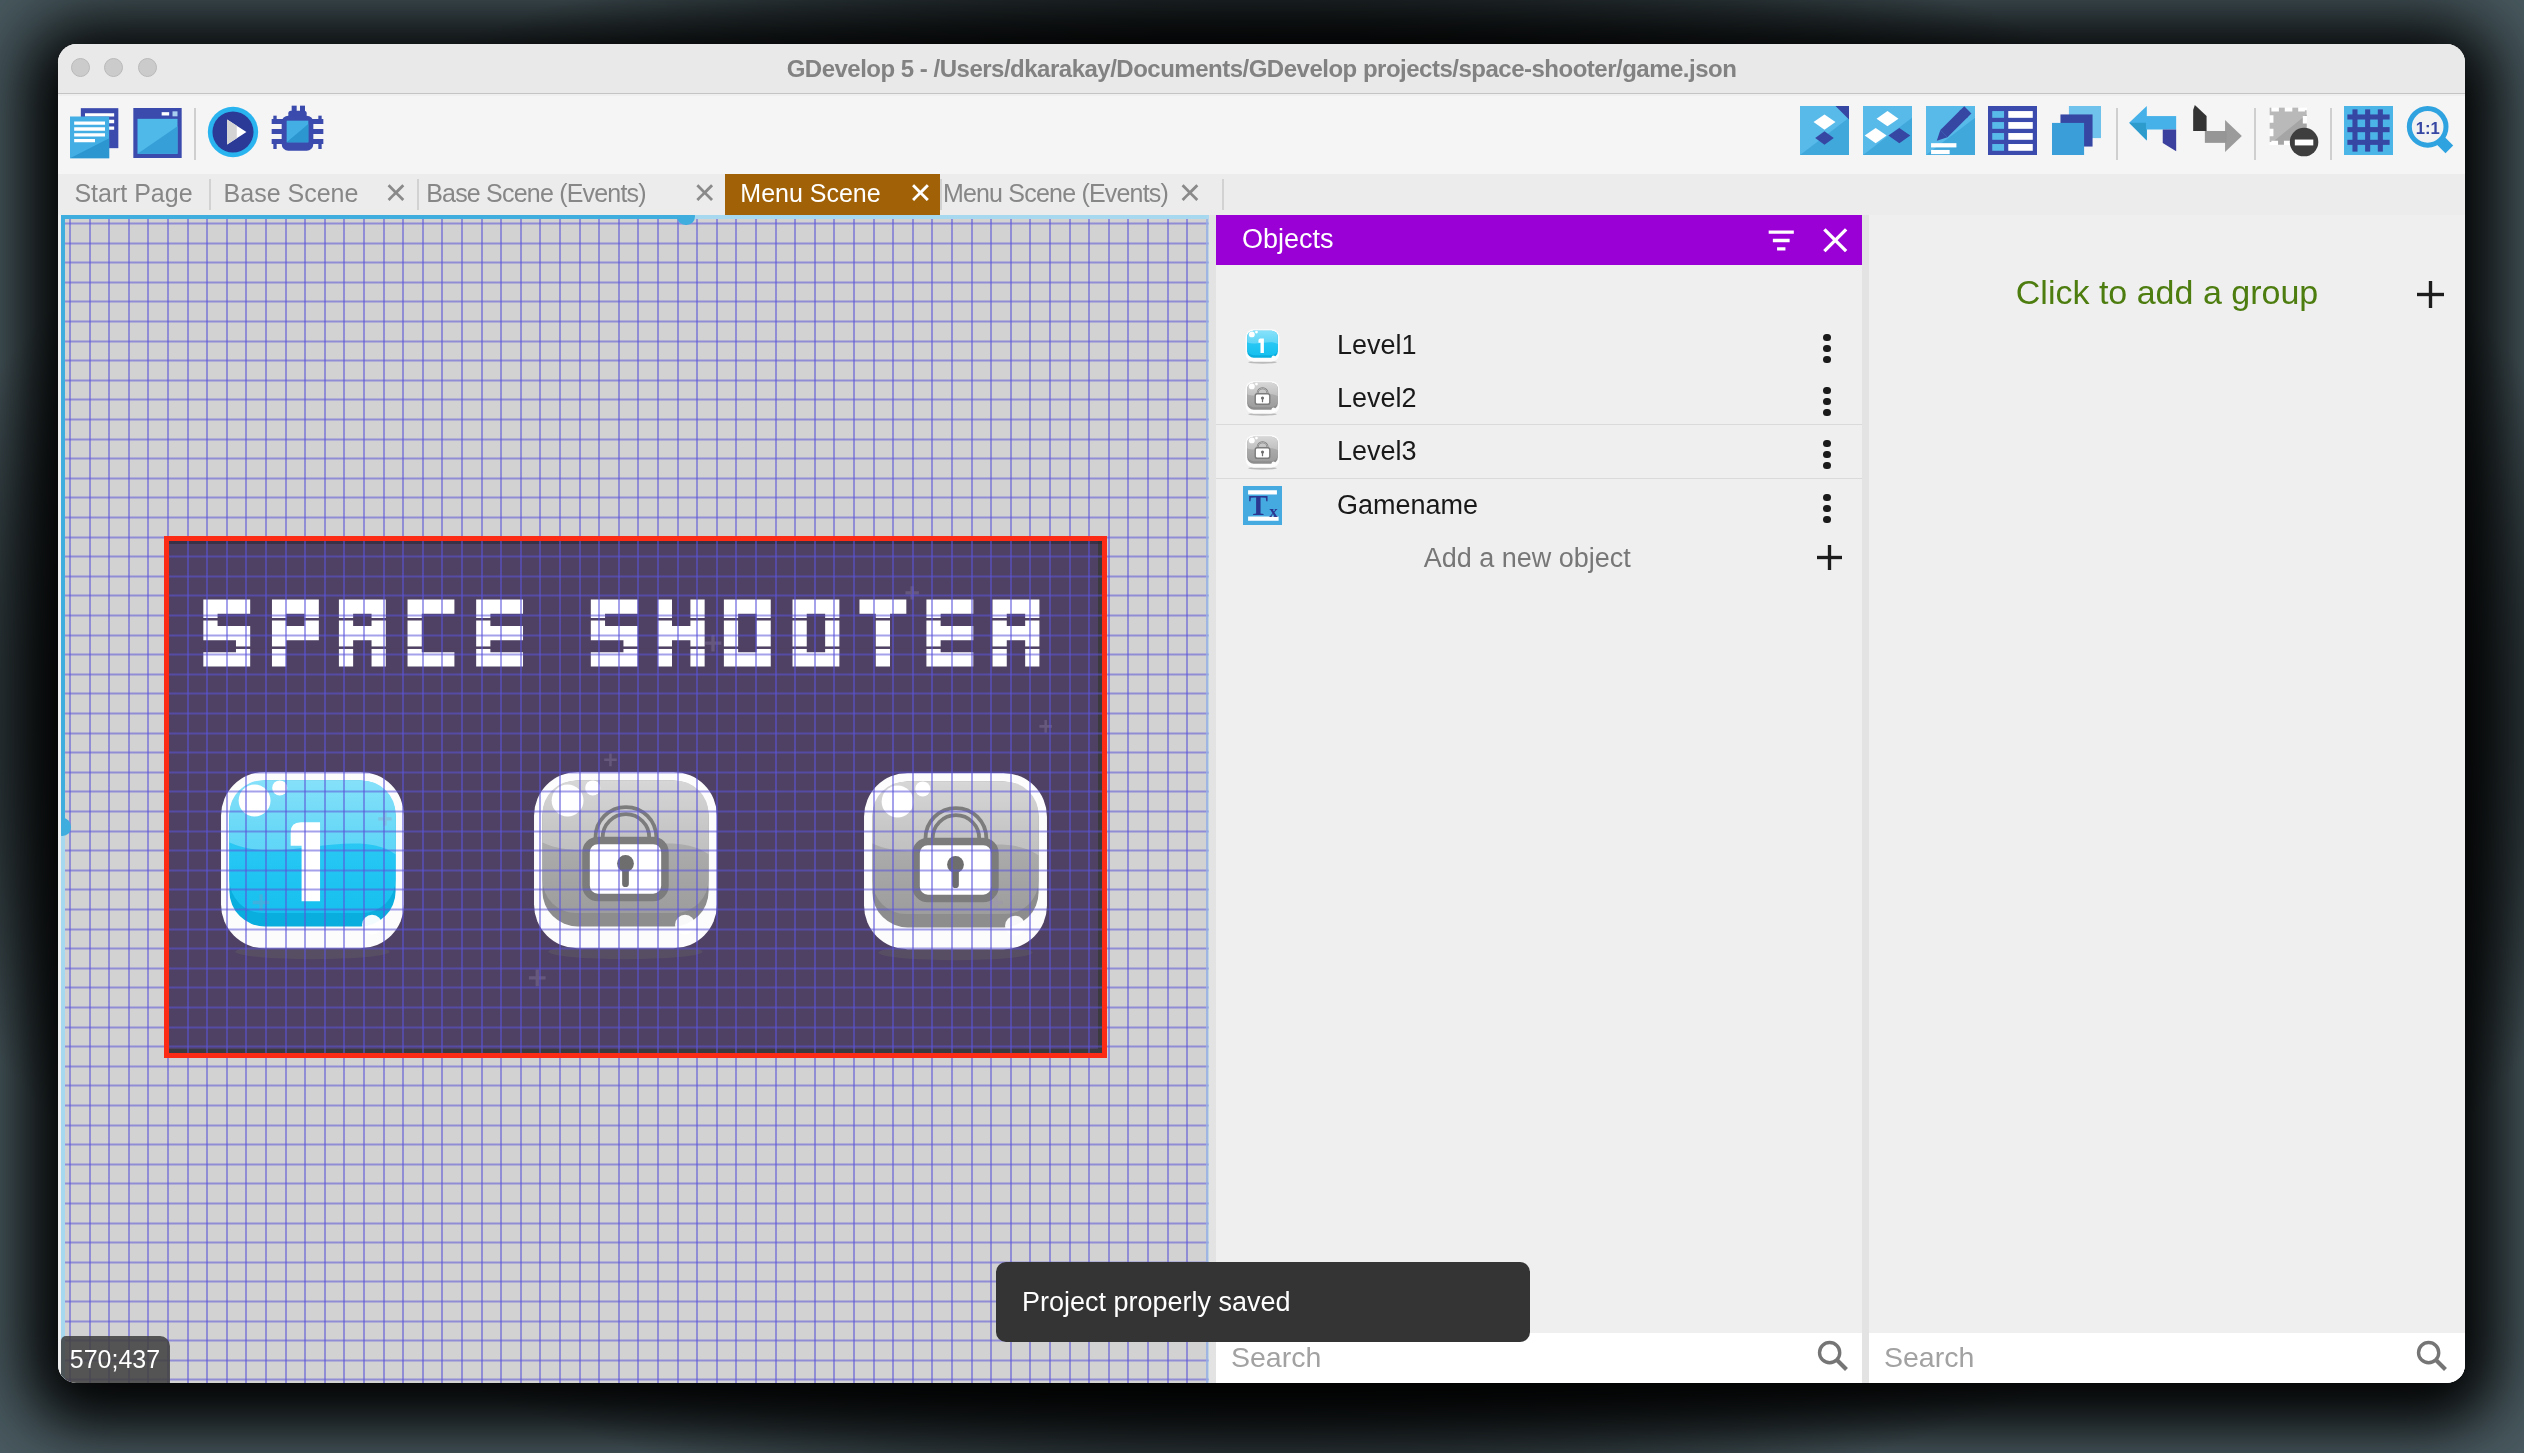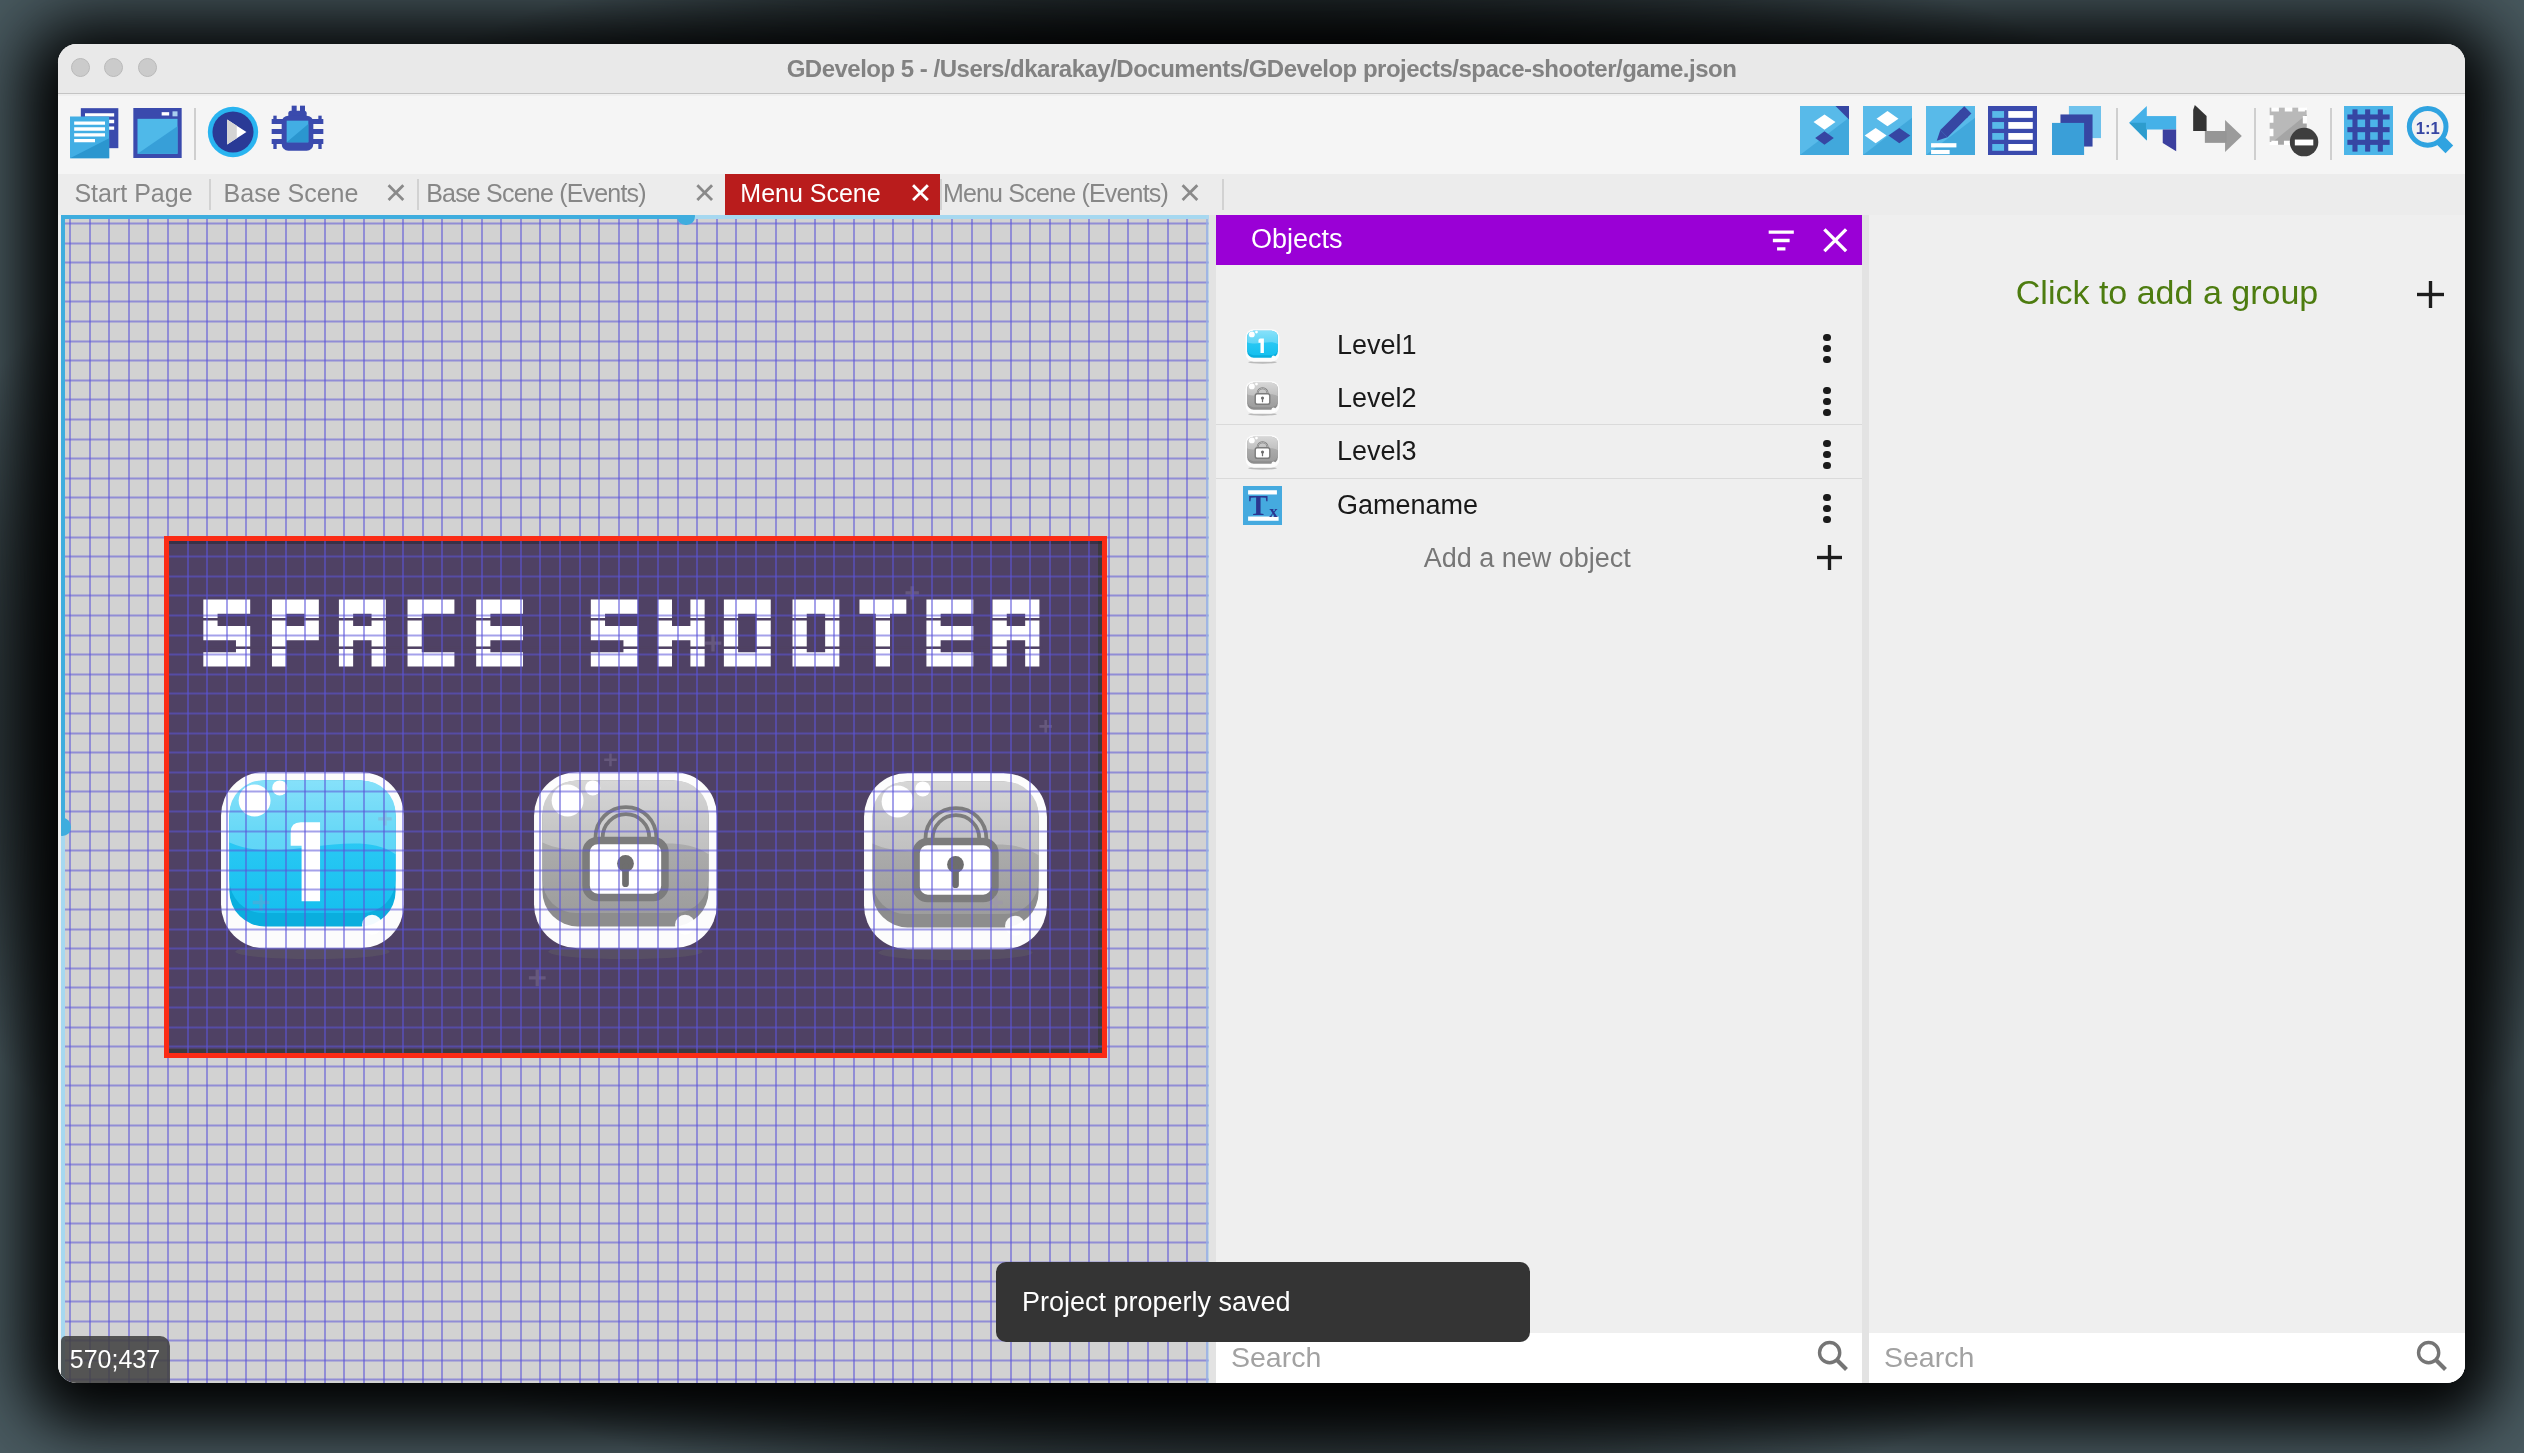--- a/index.html
+++ b/index.html
@@ -22,21 +22,21 @@
   
   #toolbar { position:absolute; left:0; top:52px; width:2407px; height:78px; background:#f5f5f5; }
   .tsep { position:absolute; top:11.7px; width:1.7px; height:52px; background:#cfcfcf; }
   .ticon { position:absolute; }
   
   #tabbar { position:absolute; left:0; top:130px; width:2407px; height:41px; background:#ececec;padding-left:12px; }
   .tab { position:absolute; top:0; height:41px; font-size:25px; color:#878787; }
   .tab .lbl { position:absolute; left:0; right:0; top:0; height:41px; line-height:39px; text-align:center; white-space:nowrap; }
   .tab .x { position:absolute; top:0; height:41px; line-height:39px; font-size:28.5px; color:#8a8a8a; }
   .tabsep { position:absolute; top:5px; width:1.7px; height:31px; background:#d2d2d2; }
-  .tab.sel { background:#b91c1c; }
+  .tab.sel { background:#a16207; }
   .tab.sel .lbl, .tab.sel .x { color:#fff; }
   
   #canvas { position:absolute; left:0; top:171px; width:1151px; height:1169px; background:#d2d2d2; overflow:hidden; }
   #grid { position:absolute; left:0; top:0; width:1151px; height:1169px;
     background-image:
       repeating-linear-gradient(to right, rgba(91,84,216,0.55) 0px, rgba(91,84,216,0.55) 2px, transparent 2px, transparent 19.6px),
       repeating-linear-gradient(to bottom, rgba(91,84,216,0.55) 0px, rgba(91,84,216,0.55) 2px, transparent 2px, transparent 19.6px);
     background-position: 11px 7.5px;
   }
   #sceneborder { position:absolute; left:106px; top:321px; width:943px; height:522px; border:5px solid #fb2b15; }
@@ -45,21 +45,21 @@
   .vsb { position:absolute; left:2.5px; top:0px; width:4.2px; height:1169px; background:linear-gradient(to bottom, #3fadde 0 612px, #a6d8f0 612px); }
   .vsbr { position:absolute; left:1148px; top:0px; width:3.3px; height:1169px; background:#aed7ef; opacity:0.55; }
   .sdot { position:absolute; width:17.6px; height:17.6px; border-radius:50%; background:#3fadde; }
   #coord { position:absolute; left:2.5px; top:1121px; width:109px; height:47px; background:rgba(66,66,66,0.88); border-radius:5px 10px 0 0; color:#fff; font-size:25px; line-height:47px; text-align:center; }
   
   #toast { position:absolute; left:938px; top:1218px; width:534px; height:80px; background:#343434; border-radius:10px; color:#fff; font-size:27px; line-height:80px; padding-left:26px; white-space:nowrap; z-index:60; }
   
   #objpanel { position:absolute; left:1158px; top:171px; width:646px; height:1169px; background:#efefef; }
   #ogpanel  { position:absolute; left:1811px; top:171px; width:596px; height:1169px; background:#efefef; }
   .phead { position:absolute; left:0; top:0; width:100%; height:50px; background:#9a00d6; color:#fff; font-size:27px; }
-  .phead .t { position:absolute; left:26px; top:0; height:50px; line-height:49px;margin-left:9px; }
+  .phead .t { position:absolute; left:26px; top:0; height:50px; line-height:49px; }
   .row { position:absolute; left:0; width:646px; border-bottom:1.7px solid #dadada; background:#efefef; }
   .row .nm { position:absolute; left:121px; top:0; height:100%; display:flex; align-items:center; font-size:27px; color:#191919; }
   .row .icon { position:absolute; left:27px; }
   .dots { position:absolute; left:607px; width:8.4px; }
   .dots i { display:block; width:7.5px; height:7.5px; border-radius:50%; background:#1a1a1a; margin:3.3px 0; }
   .search { position:absolute; left:0; top:1118px; height:51px; background:#fff; font-size:28.5px; color:#a2a2a2; }
   .search .ph { position:absolute; left:15px; top:0; height:51px; line-height:49px; }
   .gray600 { color:#777; }
 </style>
 </head>

